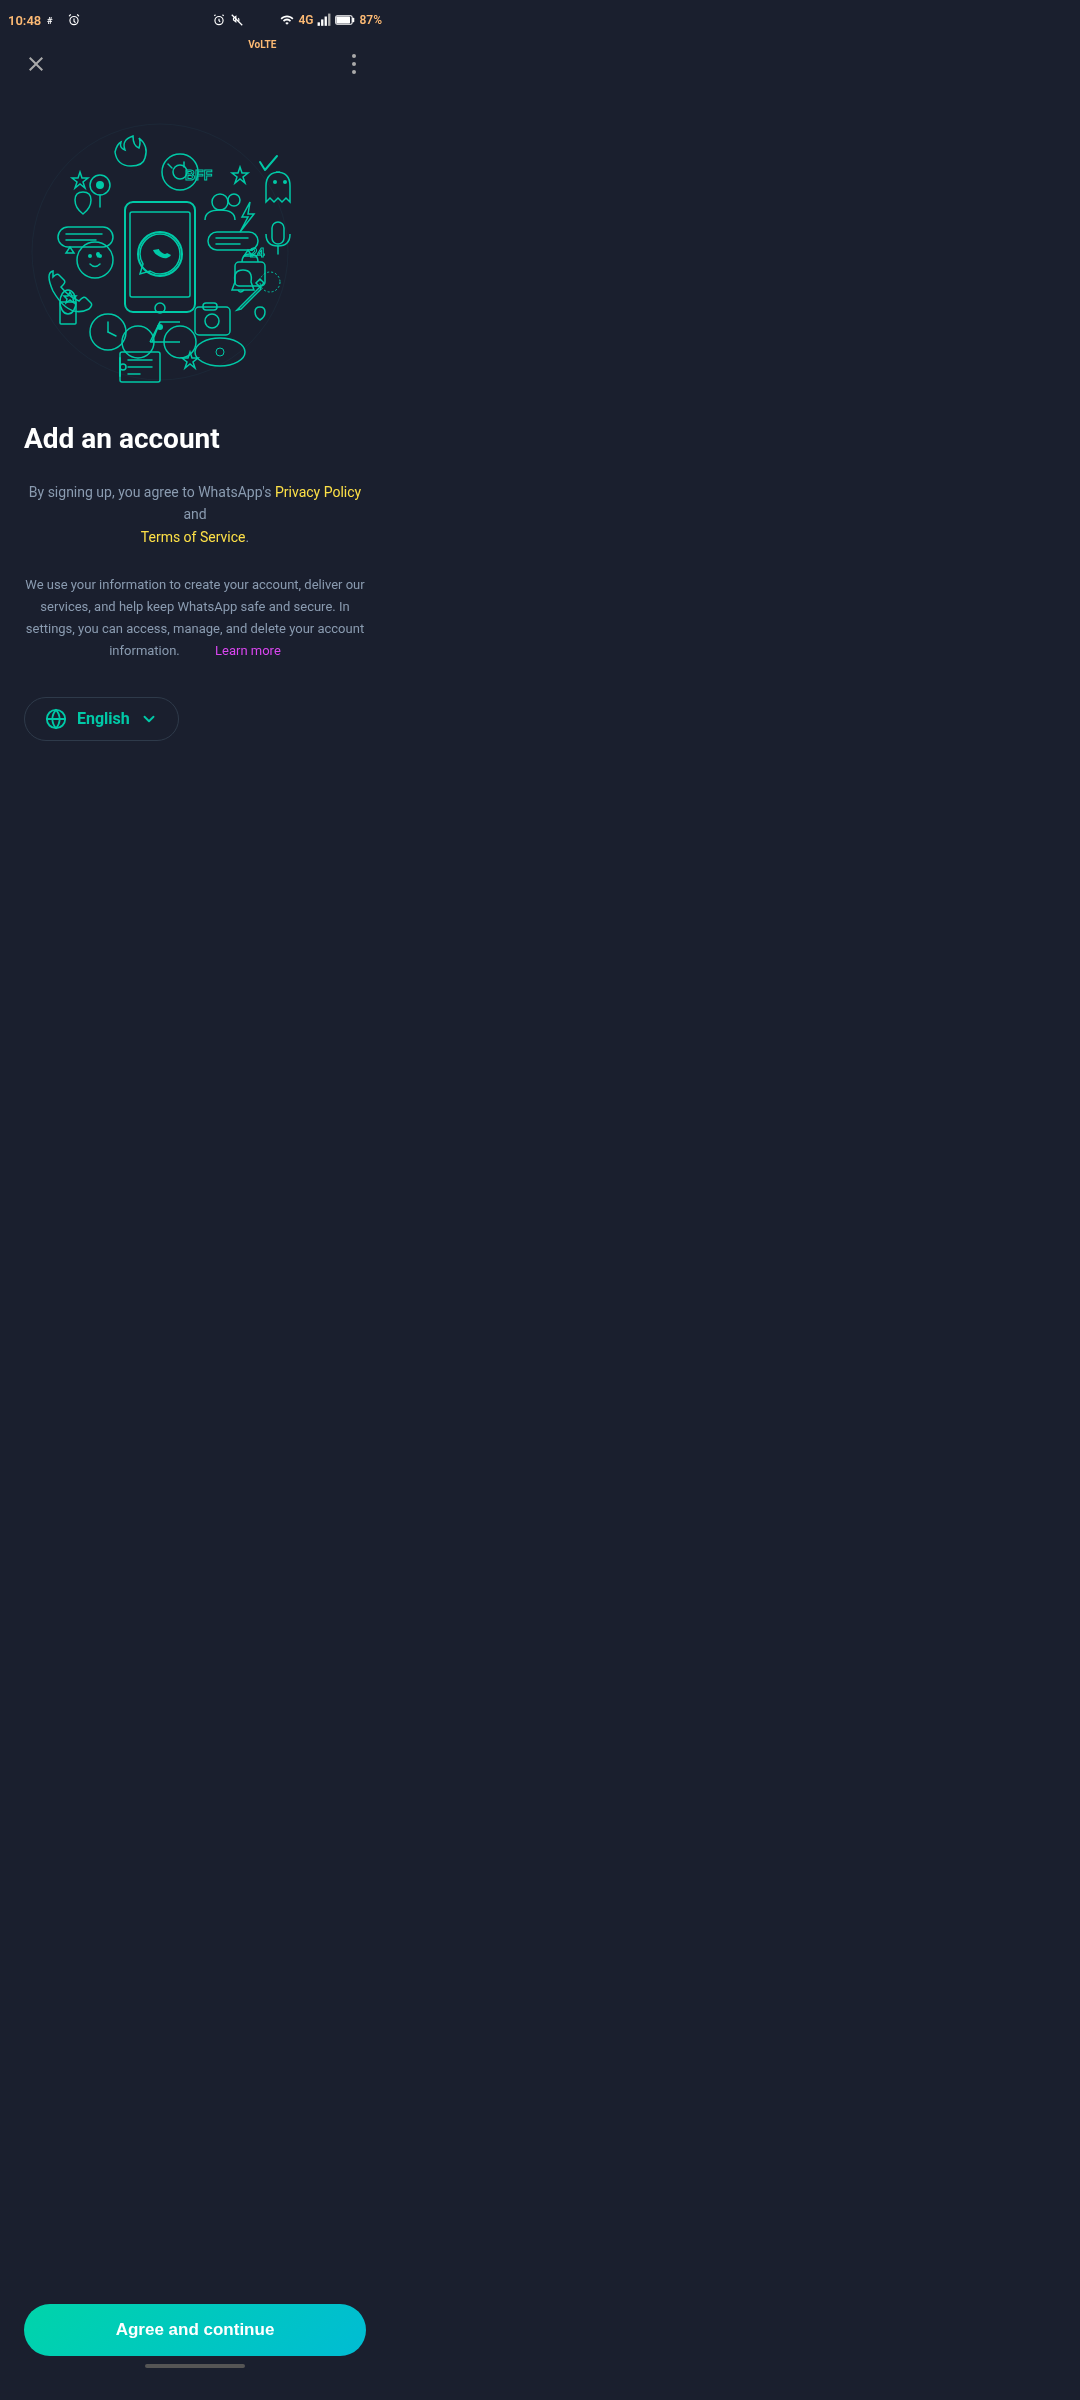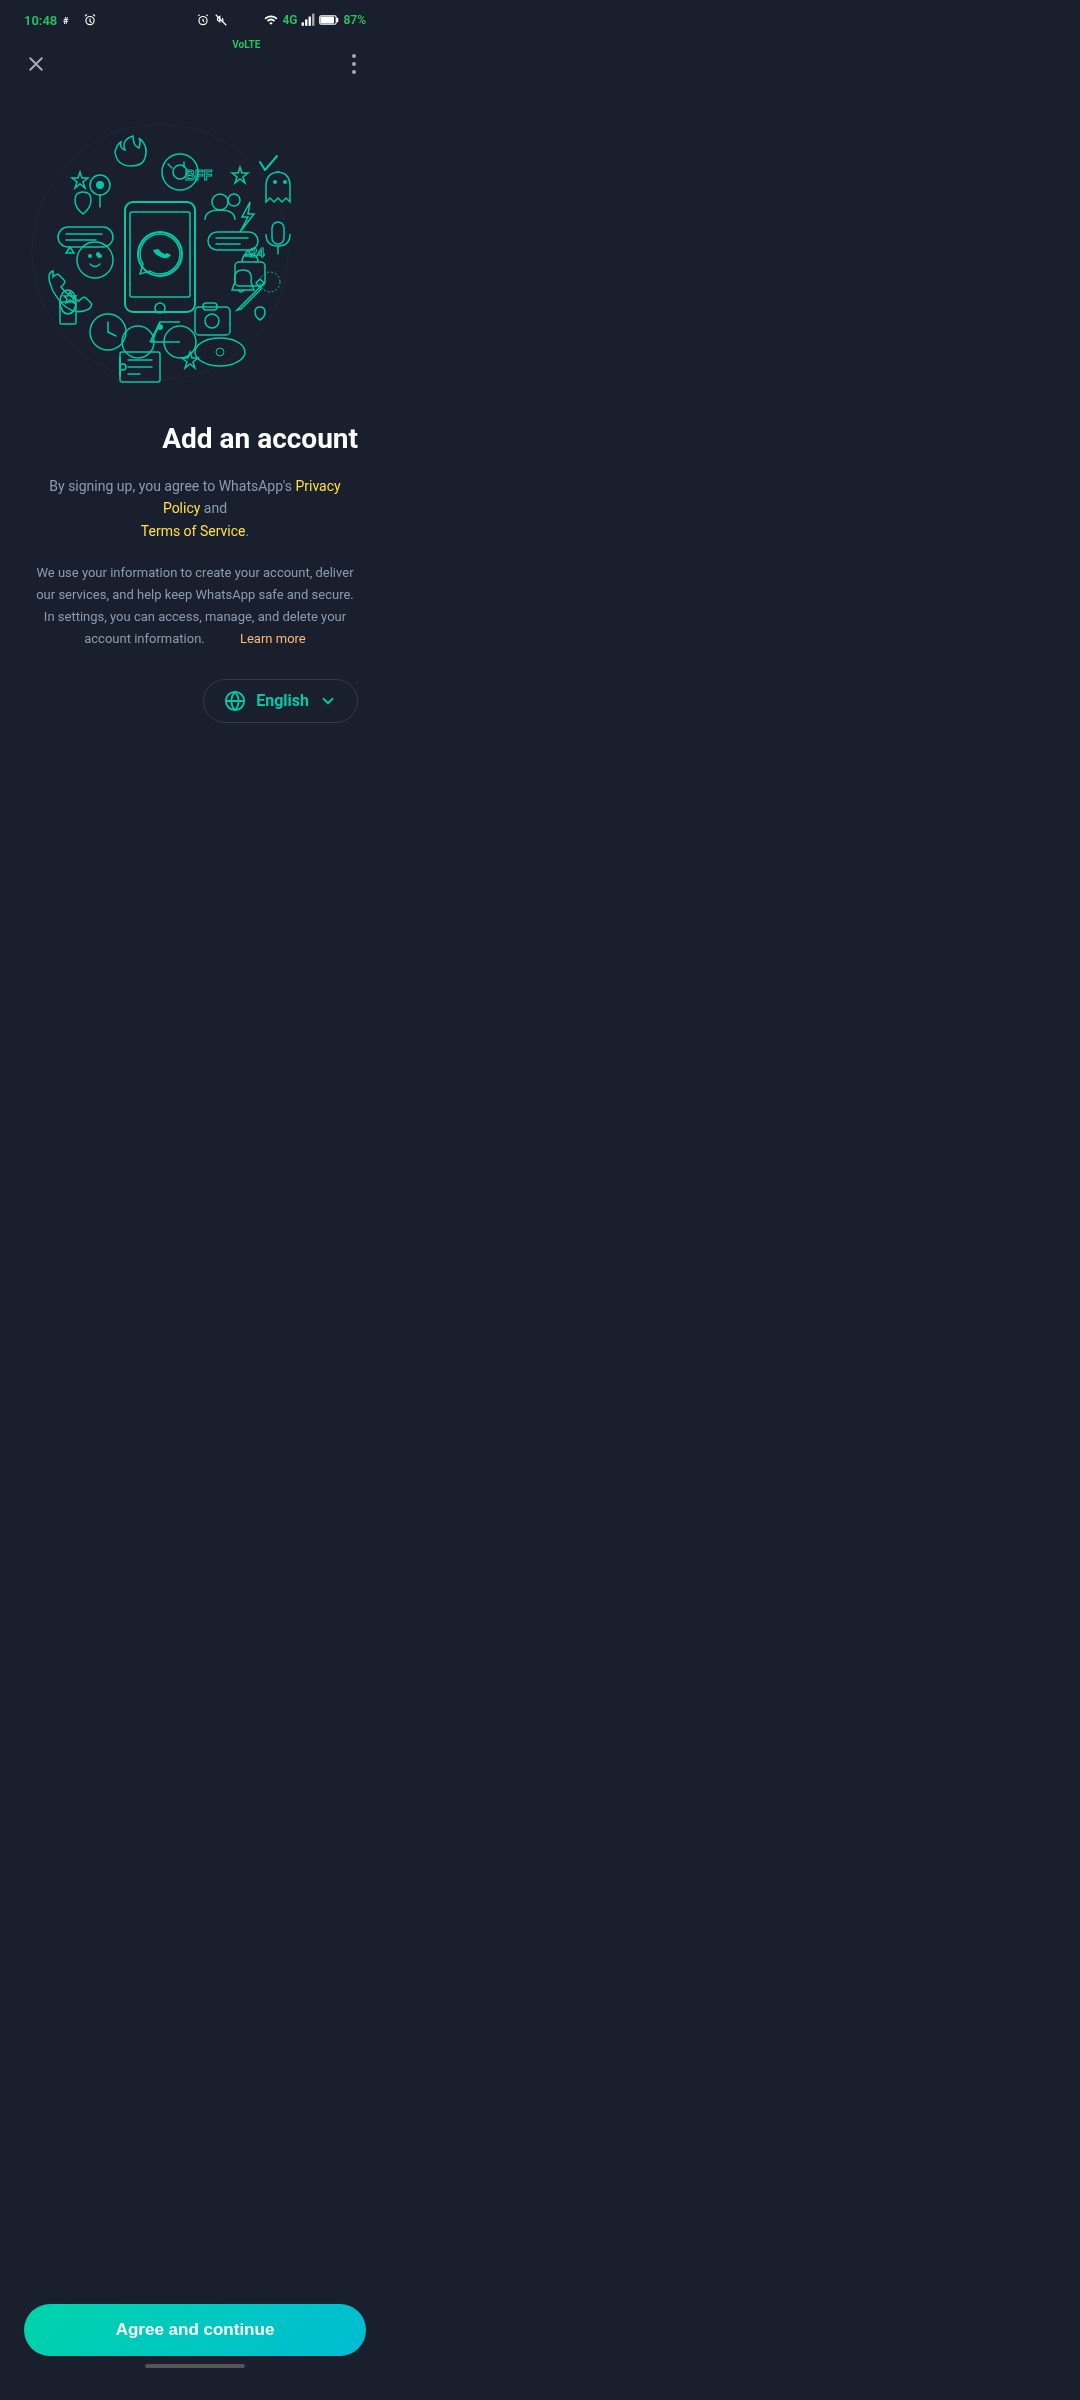--- a/index.html
+++ b/index.html
@@ -14,24 +14,24 @@
       display: flex;
       flex-direction: column;
       position: relative;
       overflow: hidden;
     }
 
     .status-bar {
       display: flex;
       justify-content: space-between;
       align-items: center;
-      padding: 8px 24px 4px;
+      padding: 8px 8px 4px;
       font-size: 13px;
       font-weight: 600;
-      color: #22c55e;
+      color: #fdba74;
       height: 36px;
     }
 
     .status-left {
       display: flex;
       align-items: center;
       gap: 6px;
     }
 
     .status-right {
@@ -97,22 +97,23 @@
 
     .whatsapp-illustration {
       width: 280px;
       height: 280px;
     }
 
     .content-area {
       flex: 1;
       display: flex;
       flex-direction: column;
-      align-items: flex-end;
-      padding: 20px 32px 100px;
+      align-items: flex-start;
+      padding: 20px 24px 100px;
+      gap: 6px;
     }
 
     .main-title {
       font-size: 28px;
       font-weight: 700;
       color: #ffffff;
       text-align: center;
       margin-bottom: 20px;
     }
 
@@ -131,21 +132,21 @@
 
     .info-text {
       font-size: 13px;
       color: #8a9bb0;
       text-align: center;
       line-height: 1.7;
       margin-bottom: 28px;
     }
 
     .learn-more-link {
-      color: #fdba74;
+      color: #d946ef;
       text-decoration: none;
       margin-left: 32px;
     }
 
     .language-selector {
       display: flex;
       align-items: center;
       gap: 10px;
       border: 1.5px solid #2e3a4a;
       border-radius: 30px;

